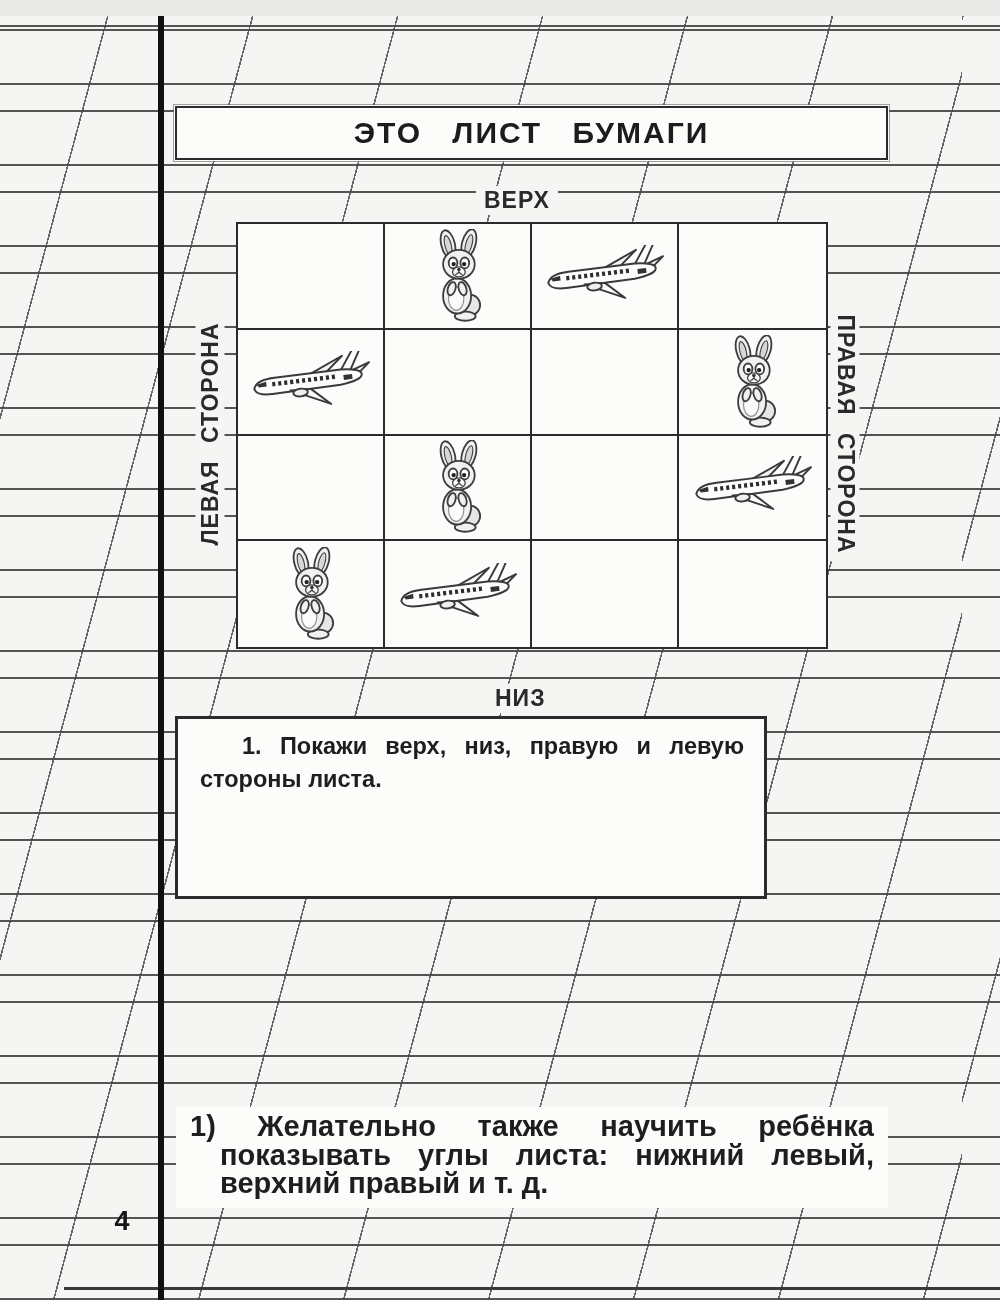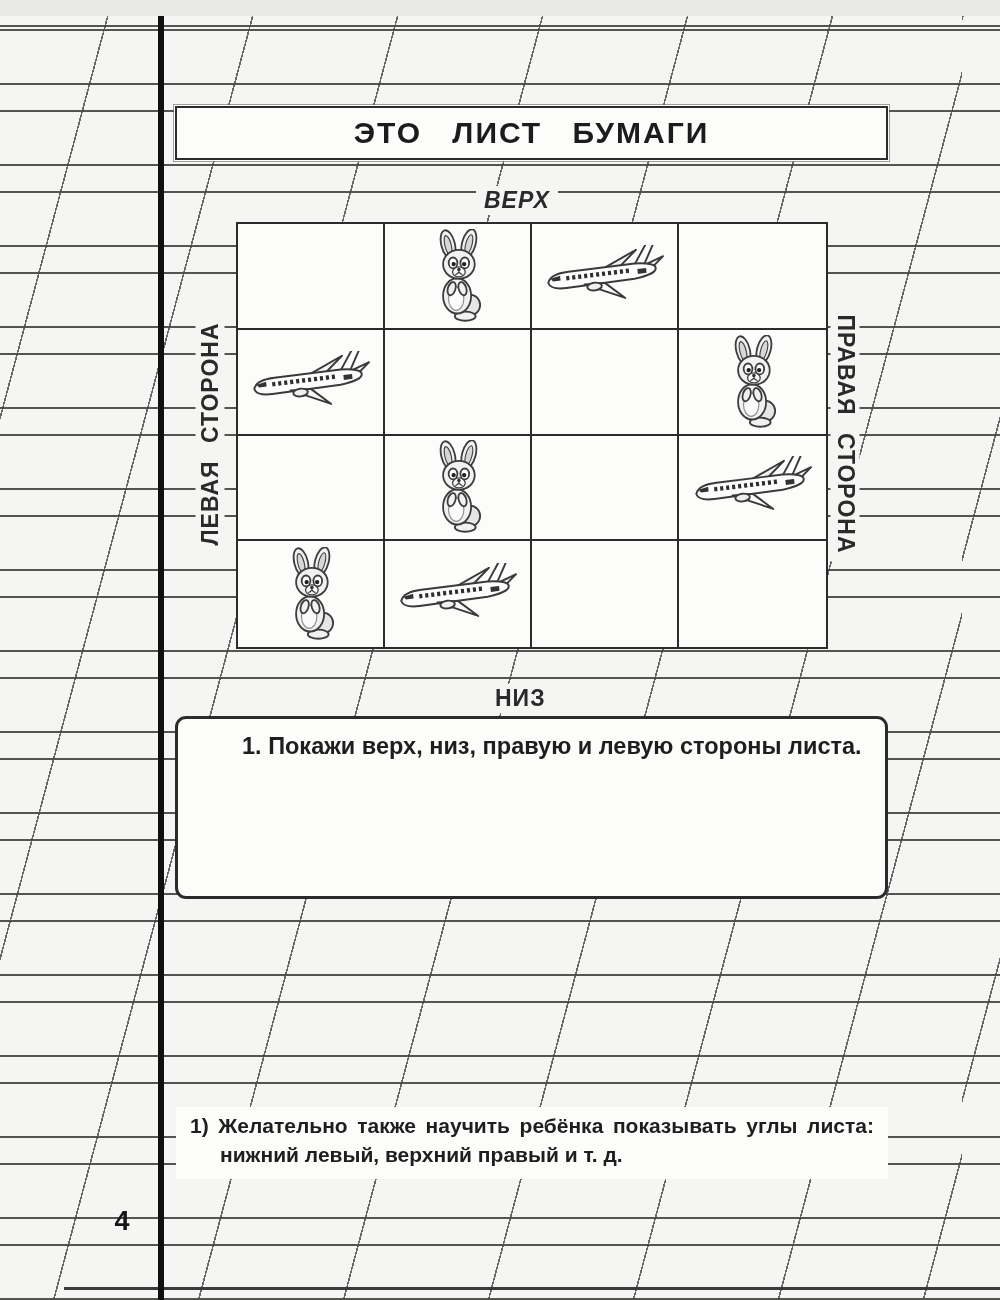--- a/index.html
+++ b/index.html
@@ -46,21 +46,21 @@
   }
   #title-box .t{
     font-size:30px;font-weight:bold;letter-spacing:2px;word-spacing:20px;
     color:#1c1c1c;
   }
   .edge-label{
     position:absolute;z-index:2;font-weight:bold;color:#2a2a2a;
     font-size:23px;letter-spacing:1px;white-space:nowrap;
     background:#f5f5f3;padding:1px 8px;
   }
-  #label-top{left:476px;top:170px;font-style:italic;}
+  #label-top{left:476px;top:170px;}
   #label-bottom{left:487px;top:668px;}
   #label-left{
     left:210px;top:418px;
     transform:translate(-50%,-50%) rotate(-90deg);
     word-spacing:10px;
   }
   #label-right{
     left:845px;top:418px;
     transform:translate(-50%,-50%) rotate(90deg);
     word-spacing:10px;
@@ -76,33 +76,32 @@
     border-right:2.5px solid #2b2b2b;
     border-bottom:2.5px solid #2b2b2b;
     display:flex;align-items:center;justify-content:center;
     overflow:hidden;
   }
   .grid-cell:nth-child(4n){border-right:none;}
   .grid-cell:nth-child(n+13){border-bottom:none;}
   .icon-plane{width:128px;height:62px;}
   .icon-rabbit{width:74px;height:94px;}
   #task-box{
-    left:175px;top:700px;width:713px;height:183px;
+    left:175px;top:700px;width:592px;height:183px;
     border-width:3px;
     padding:11px 20px 0 22px;
     font-size:23.5px;line-height:33px;font-weight:bold;color:#1e1e1e;
     text-align:justify;
-    border-radius:11px;
   }
   #task-box p{margin:0;text-indent:42px;}
   #footnotes{
     position:absolute;left:176px;top:1091px;width:712px;z-index:2;
     background:#fcfcfb;
     padding:5px 14px 10px 14px;box-sizing:border-box;
-    font-size:21px;line-height:28.5px;font-weight:bold;color:#1e1e1e;
+    font-size:29px;line-height:28.5px;font-weight:bold;color:#1e1e1e;
     text-align:justify;
   }
   .footnote{padding-left:30px;text-indent:-30px;}
   #page-number{
     position:absolute;left:100px;top:1190px;width:44px;z-index:2;
     text-align:center;font-size:27px;font-weight:bold;color:#161616;
   }
 </style>
 </head>
 <body>

